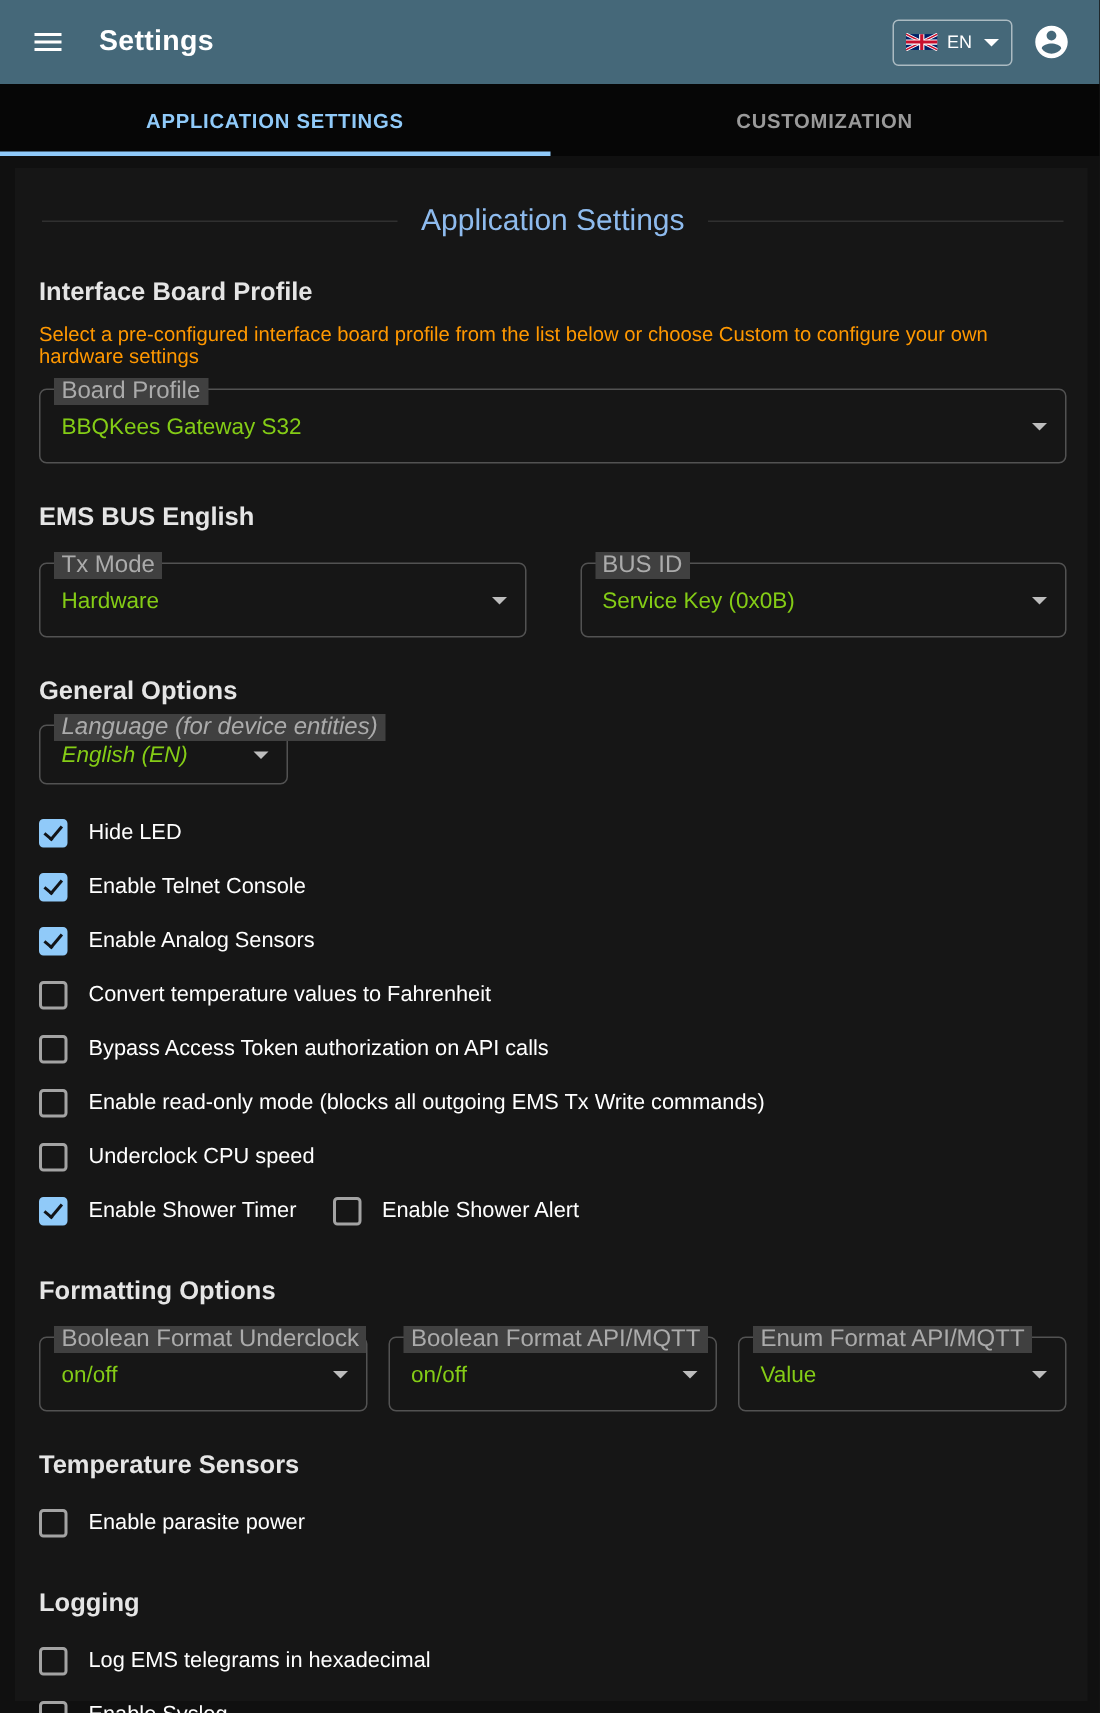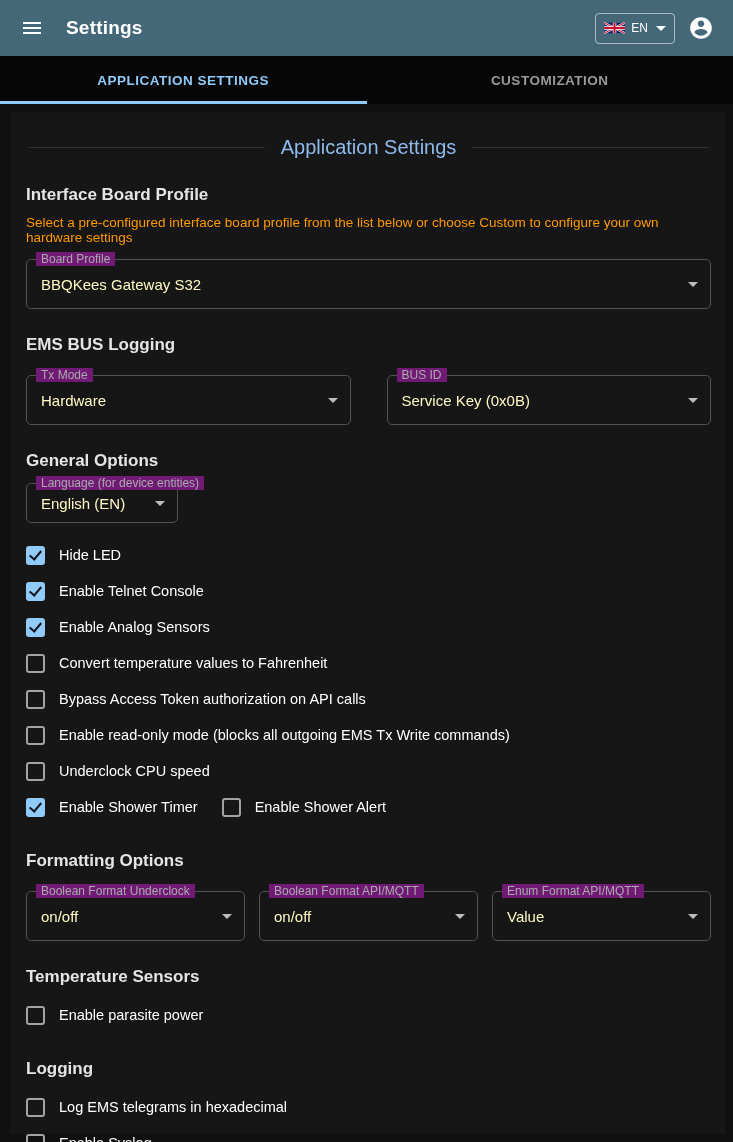--- a/index.html
+++ b/index.html
@@ -53,35 +53,35 @@
   .section-h { color: #e5e5e5; font-size: 17px; font-weight: bold; margin: 26px 0 10px 0; }
   .section-h.first { margin-top: 12px; }
   .note { color: #ff9800; font-size: 13.5px; margin: 2px 0 14px 0; }
   
   .select {
     position: relative; border: 1px solid #525252; border-radius: 5px;
     height: 50px; display: flex; align-items: center;
     padding: 0 34px 0 14px; cursor: pointer; margin-top: 10px;
   }
   .select-label {
-    position: absolute; top: -8px; left: 9px; background: #701a75;
-    padding: 0 5px; font-size: 12px; color: #ababab; white-space: nowrap;
-  }
-  .select-value { font-size: 15px; font-weight: 500; color: #fef9c3; white-space: nowrap; }
+    position: absolute; top: -8px; left: 9px; background: #404040;
+    padding: 0 5px; font-size: 16px; color: #ababab; white-space: nowrap;
+  }
+  .select-value { font-size: 15px; font-weight: 500; color: #84cc16; white-space: nowrap; }
   .caret {
     position: absolute; right: 12px; top: 50%; margin-top: -2px;
     width: 0; height: 0;
     border-left: 5px solid transparent; border-right: 5px solid transparent;
     border-top: 5px solid #bdbdbd;
   }
   .row2 { display: flex; gap: 36px; }
   .row2 .select { flex: 1; }
   .row3 { display: flex; gap: 14px; }
   .row3 .select { flex: 1; }
-  .select.small { height: 40px; width: 152px; margin-top: 12px; }
+  .select.small { height: 40px; width: 166px; margin-top: 12px; font-style: italic; }
   
   .cb-row { display: flex; align-items: center; height: 36px; }
   .cb-row.inline { gap: 0; }
   .cb {
     width: 19px; height: 19px; border: 2px solid #a3a3a3; border-radius: 3px;
     display: flex; align-items: center; justify-content: center;
     cursor: pointer; flex: none;
   }
   .cb.checked { background: #90caf9; border-color: #90caf9; }
   .cb::after {
@@ -137,21 +137,21 @@
   </div>
 
   <div class="section-h first">Interface Board Profile</div>
   <div class="note">Select a pre-configured interface board profile from the list below or choose Custom to configure your own hardware settings</div>
   <div class="select">
     <span class="select-label">Board Profile</span>
     <span class="select-value">BBQKees Gateway S32</span>
     <span class="caret"></span>
   </div>
 
-  <div class="section-h">EMS BUS Logging</div>
+  <div class="section-h">EMS BUS English</div>
   <div class="row2">
     <div class="select">
       <span class="select-label">Tx Mode</span>
       <span class="select-value">Hardware</span>
       <span class="caret"></span>
     </div>
     <div class="select">
       <span class="select-label">BUS ID</span>
       <span class="select-value">Service Key (0x0B)</span>
       <span class="caret"></span>

